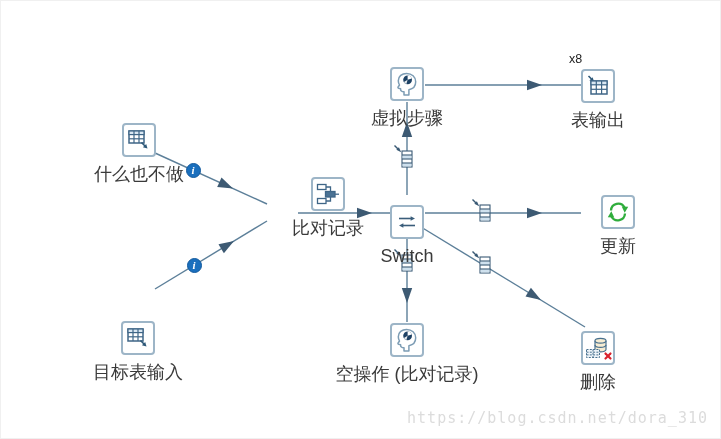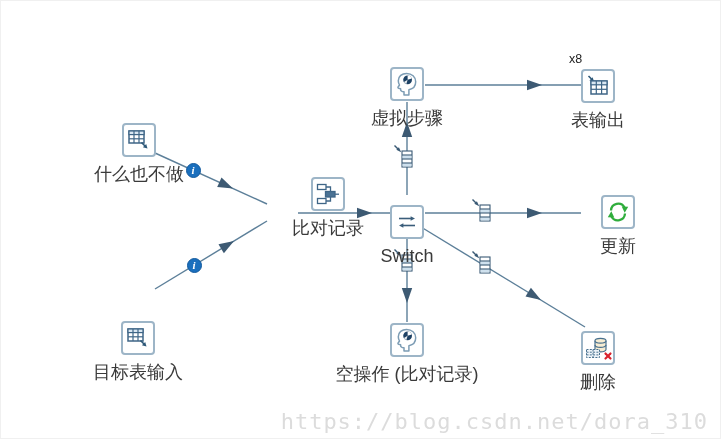--- a/index.html
+++ b/index.html
@@ -23,21 +23,21 @@
     white-space:nowrap;
   }
   .info-badge{
     position:absolute;width:15px;height:15px;border-radius:50%;
     background:#1a6fbd;border:1px solid #135a9e;box-sizing:border-box;
     color:#fff;font:bold italic 11px "Liberation Serif",serif;
     display:flex;align-items:center;justify-content:center;line-height:1;
   }
   .watermark{
     position:absolute;right:12px;top:408px;
-    font-family:"DejaVu Sans Mono",monospace;font-size:22px;
+    font-family:"DejaVu Sans Mono",monospace;font-size:15px;
     color:#dcdcdc;letter-spacing:1px;white-space:nowrap;
   }
 </style>
 </head>
 <body>
 
 <div class="canvas">
 
   <svg class="edges" width="721" height="439">
     <defs>

